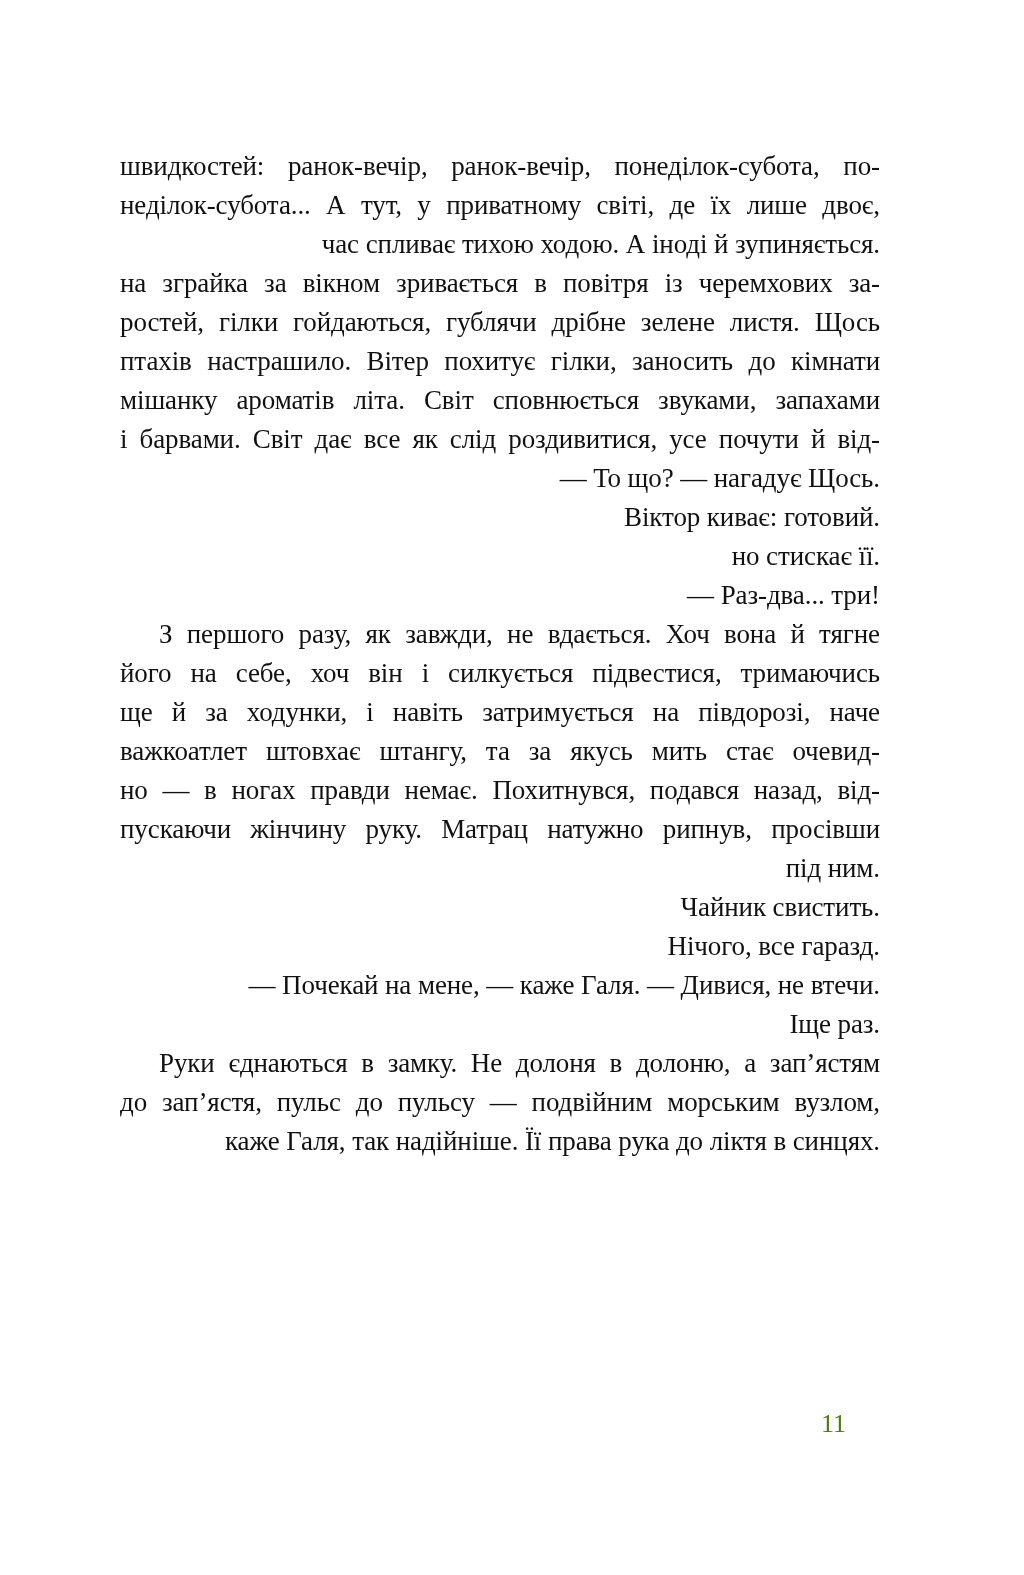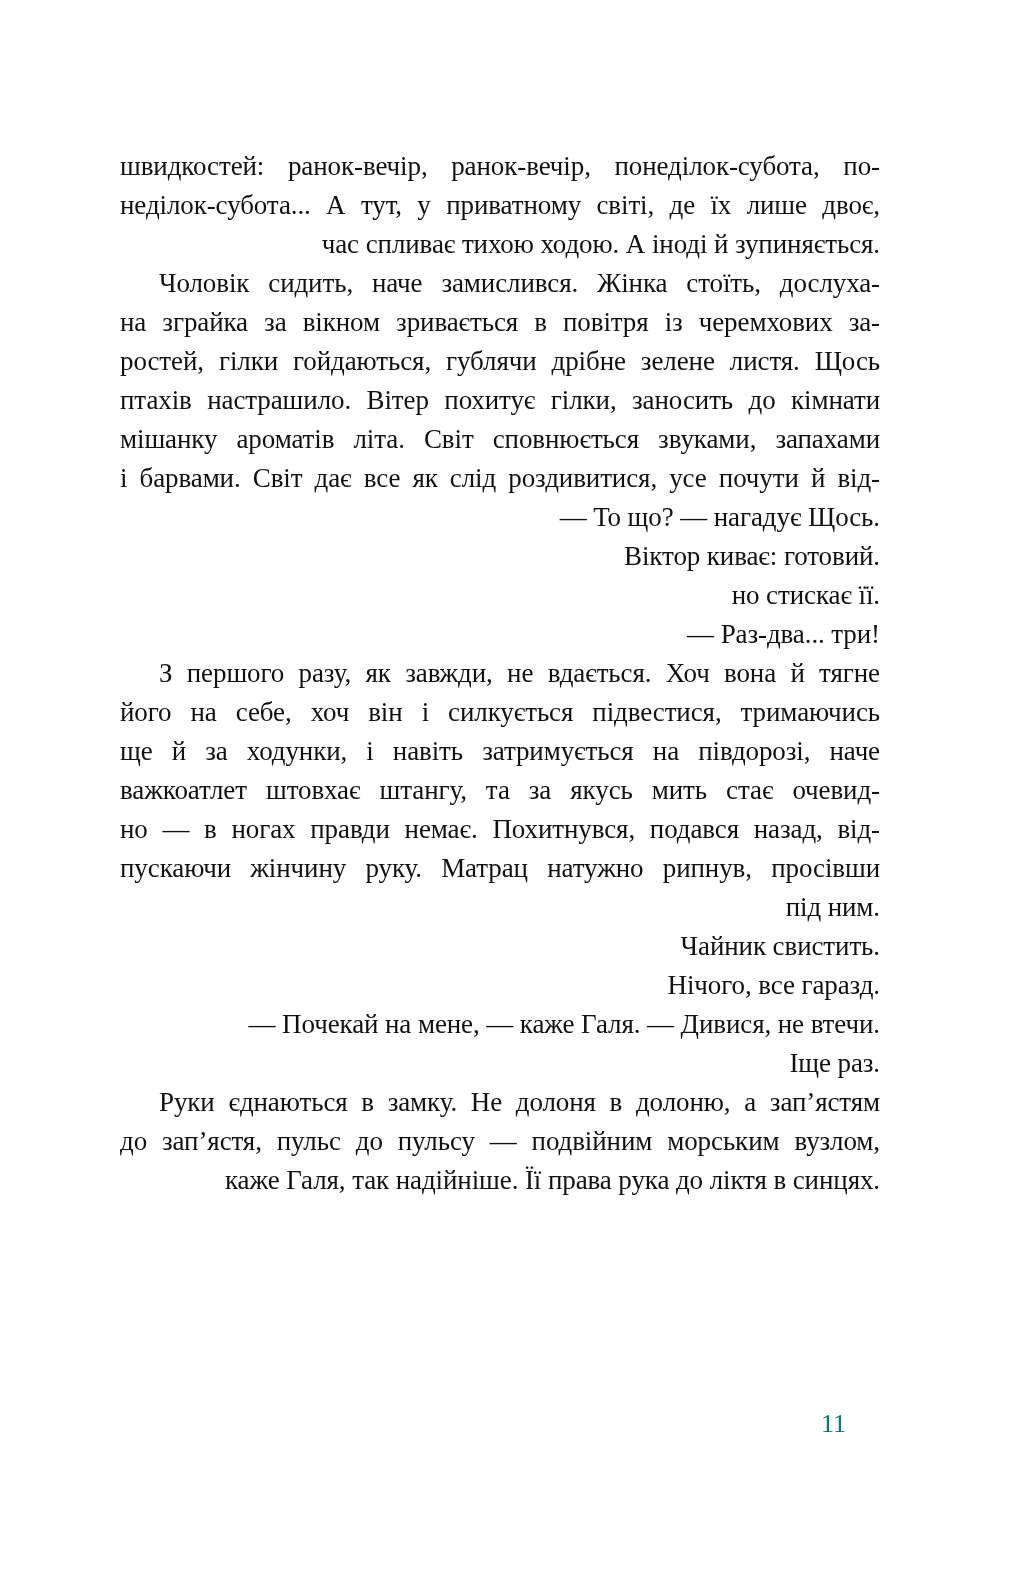--- a/index.html
+++ b/index.html
@@ -42,32 +42,31 @@
   }
   .line.indent {
     text-indent: 39px;
   }
   .page-number {
     position: absolute;
     top: 1408px;
     right: 178px;
     font-size: 26px;
     line-height: 32px;
-    color: #0f766e;
+    color: #4d7c0f;
   }
 </style>
 </head>
 <body>
 
 <div class="book-page">
   <div class="text-block">
       <div class="line justify">швидкостей: ранок-вечір, ранок-вечір, понеділок-субота, по-</div>
       <div class="line justify">неділок-субота... А тут, у приватному світі, де їх лише двоє,</div>
       <div class="line">час спливає тихою ходою. А іноді й зупиняється.</div>
-      <div class="line indent justify">Чоловік сидить, наче замислився. Жінка стоїть, дослуха-</div>
       <div class="line justify">на зграйка за вікном зривається в повітря із черемхових за-</div>
       <div class="line justify">ростей, гілки гойдаються, гублячи дрібне зелене листя. Щось</div>
       <div class="line justify">птахів настрашило. Вітер похитує гілки, заносить до кімнати</div>
       <div class="line justify">мішанку ароматів літа. Світ сповнюється звуками, запахами</div>
       <div class="line justify">і барвами. Світ дає все як слід роздивитися, усе почути й від-</div>
       <div class="line indent">— То що? — нагадує Щось.</div>
       <div class="line indent">Віктор киває: готовий.</div>
       <div class="line">но стискає її.</div>
       <div class="line indent">— Раз-два... три!</div>
       <div class="line indent justify">З першого разу, як завжди, не вдається. Хоч вона й тягне</div>

